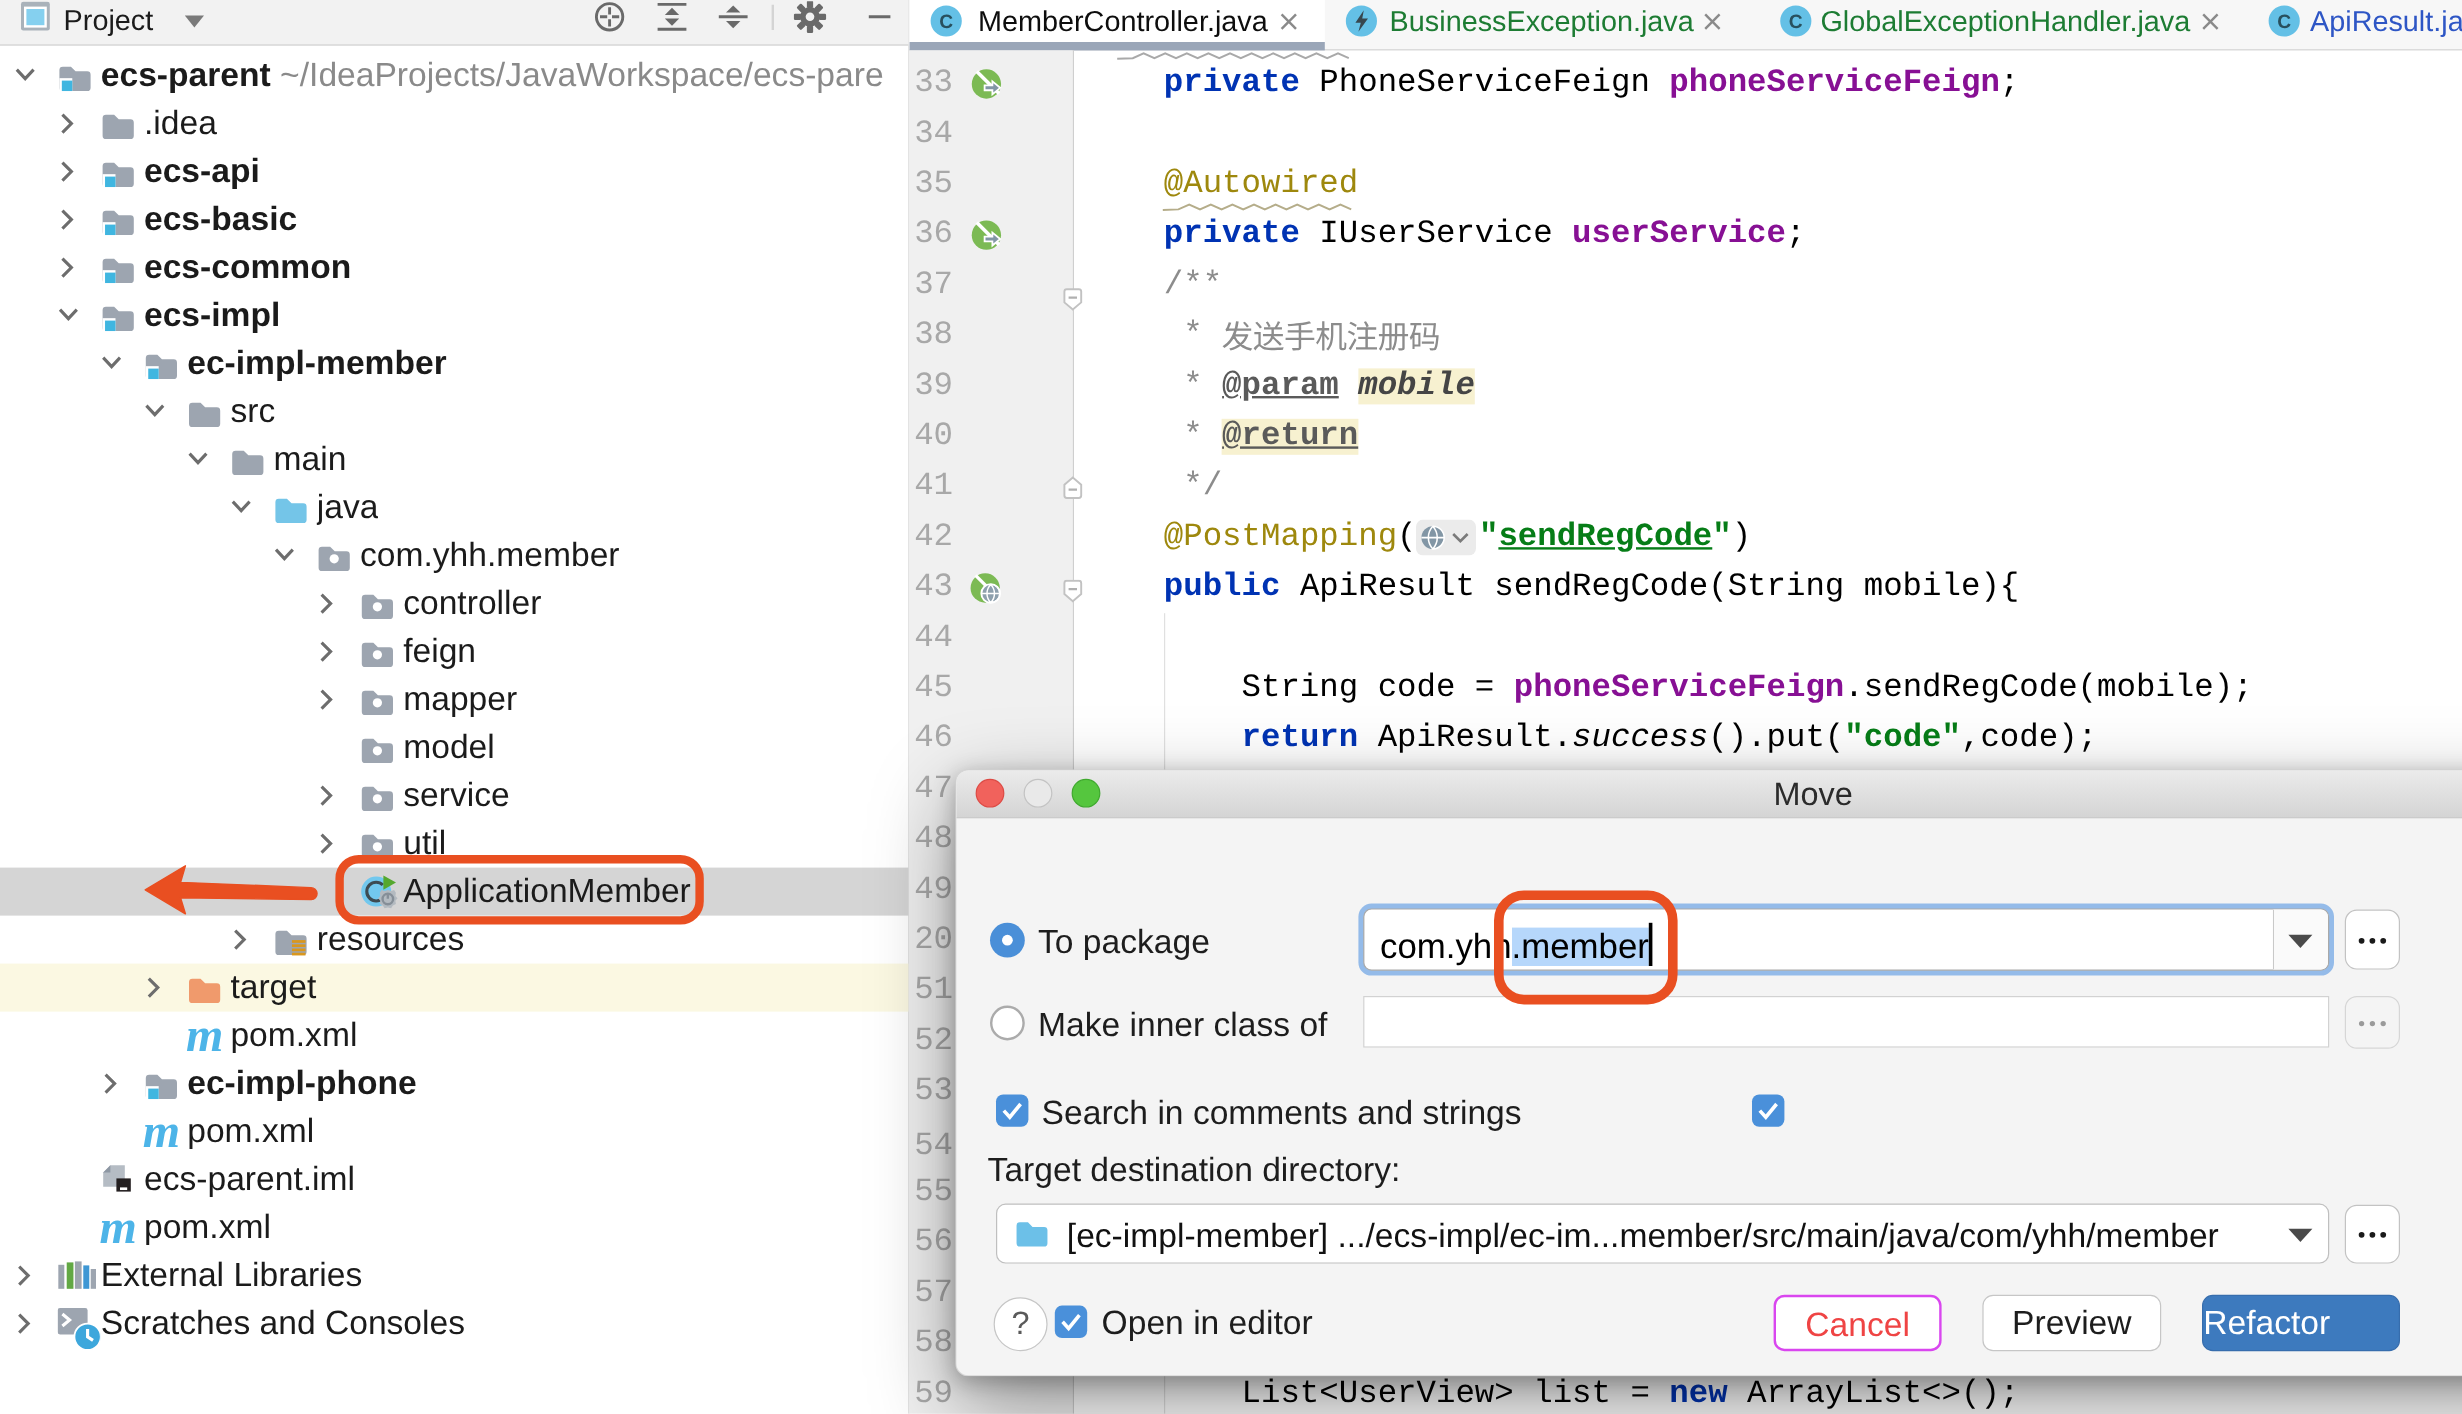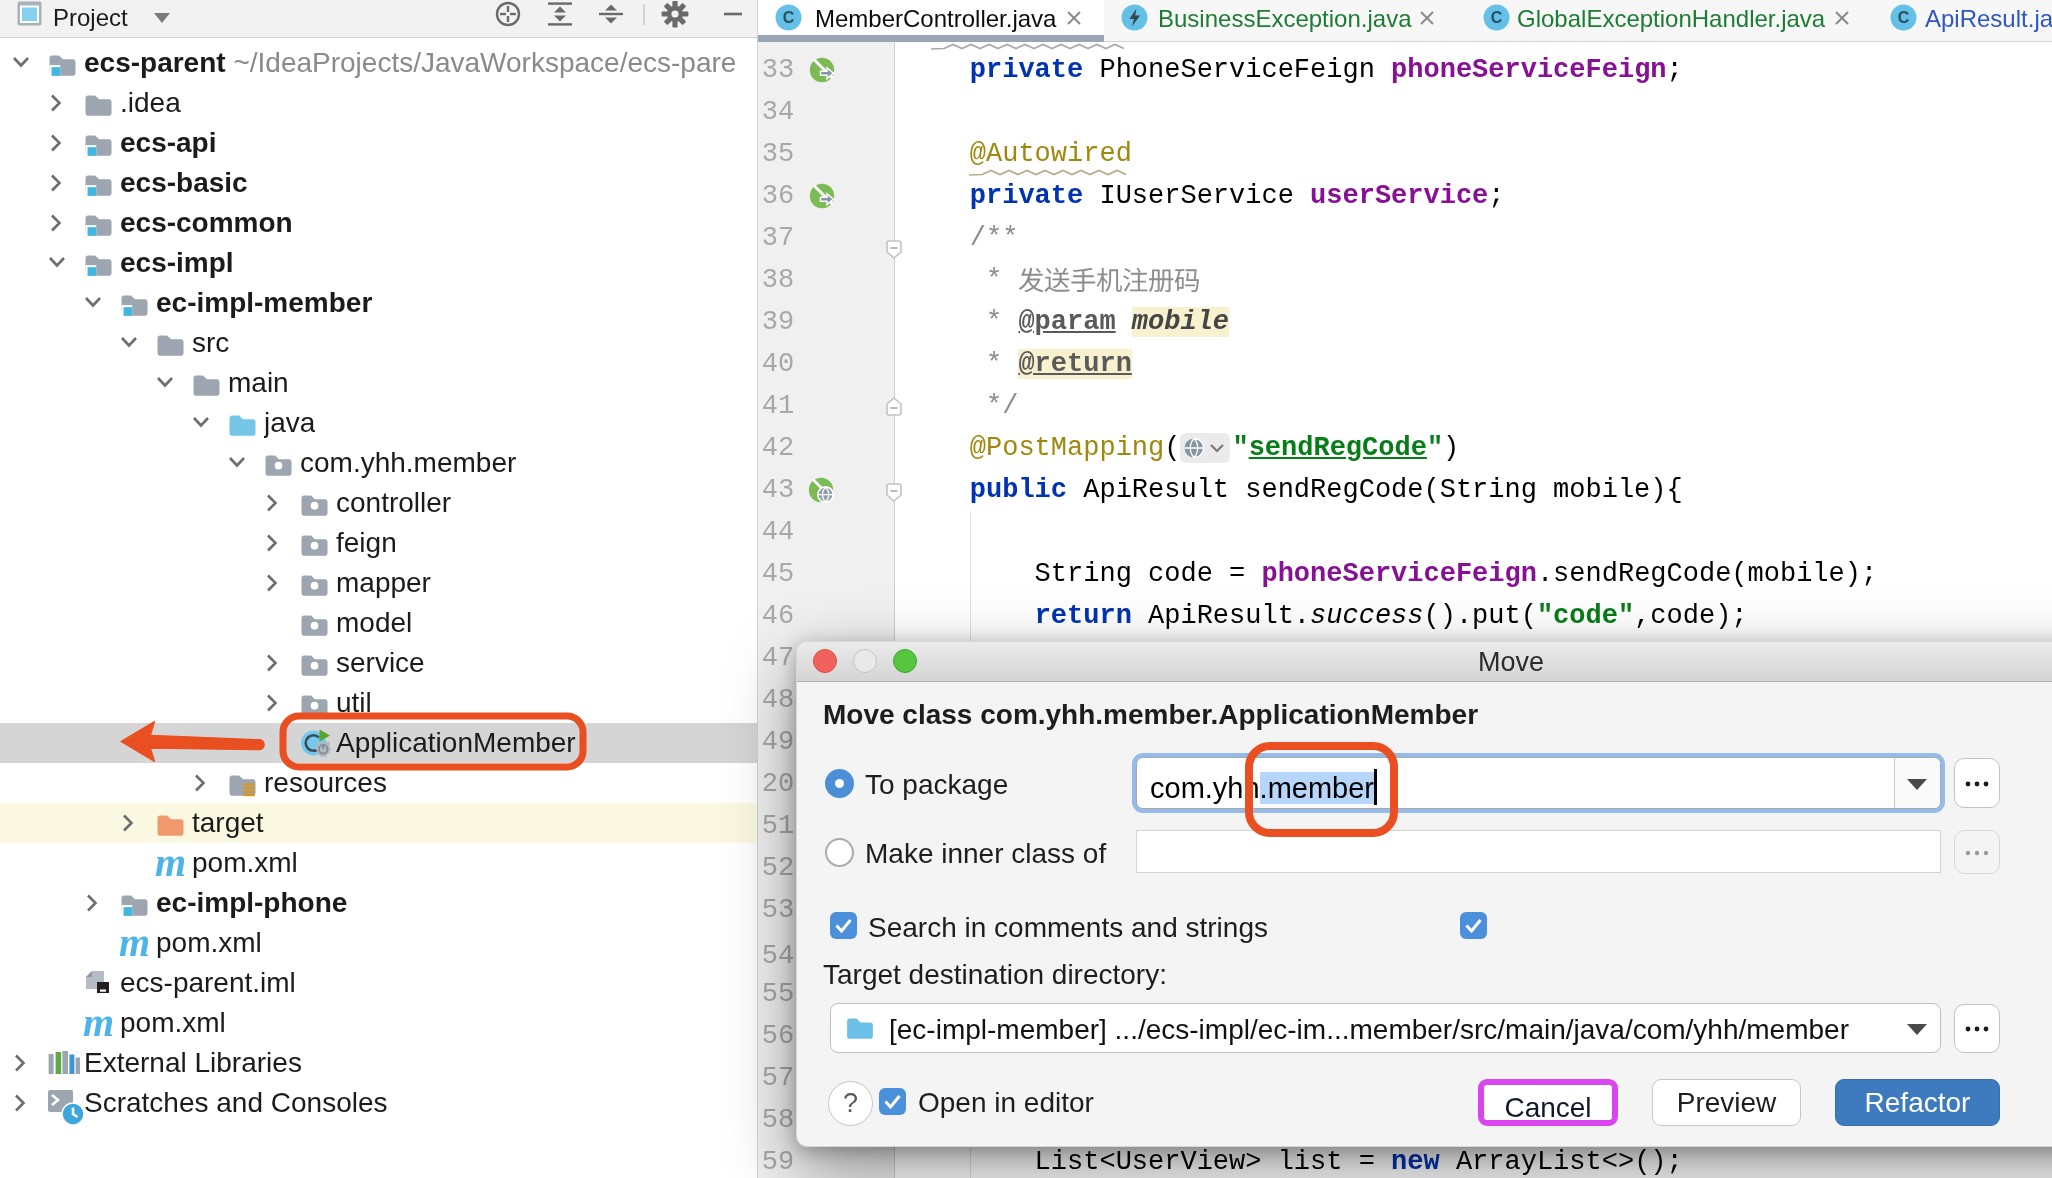--- a/index.html
+++ b/index.html
@@ -457,21 +457,20 @@
       </g>
     </svg>
   </div>
 <div class="abs" style="left:796px;top:641px;width:1430px;height:506px;background:#f4f4f4;border-radius:11px;
 box-shadow:0 25px 70px rgba(0,0,0,.40),0 4px 18px rgba(0,0,0,.25);border:1px solid rgba(0,0,0,.12)">
 <div style="position:absolute;left:0;top:0;width:100%;height:40px;background:linear-gradient(#ebebeb,#d4d4d4);border-bottom:1px solid #b3b3b3;border-radius:10px 10px 0 0"></div>
 <div style="position:absolute;left:0;top:0;width:100%;height:40px;line-height:40px;text-align:center;font-size:27px;color:#2b2b2b">Move</div>
 <div style="position:absolute;left:16px;top:7px;width:24px;height:24px;border-radius:50%;background:#f1625c;border:1px solid #dd4a44"></div>
 <div style="position:absolute;left:56px;top:7px;width:24px;height:24px;border-radius:50%;background:#e9e9e9;border:1px solid #c3c3c3"></div>
 <div style="position:absolute;left:96px;top:7px;width:24px;height:24px;border-radius:50%;background:#55c63e;border:1px solid #3fa92e"></div>
-<div class="dlab" style="left:26px;top:57px;font-weight:bold;font-size:28px">Move class com.yhh.member.ApplicationMember</div>
 
 <div style="position:absolute;left:28px;top:127px;width:29px;height:29px;border-radius:50%;background:#4a8fd8"></div>
 <div style="position:absolute;left:38px;top:137px;width:9px;height:9px;border-radius:50%;background:#fff"></div>
 <div class="dlab" style="left:68px;top:127px">To package</div>
 
 <div style="position:absolute;left:339px;top:115px;width:805px;height:52px;background:#fff;border:1px solid #a9a9a9;border-radius:7px;box-shadow:0 0 0 4px #94bbe9"></div>
 <div style="position:absolute;left:1097px;top:116px;width:46px;height:50px;background:#fafafa;border-left:1px solid #c9c9c9;border-radius:0 6px 6px 0"></div>
 <svg style="position:absolute;left:1108px;top:135px" width="24" height="14" viewBox="0 0 24 14">
       <path d="M2 2 h20 l-10 11 z" fill="#4a4a4a"></path>
     </svg>
@@ -528,20 +527,20 @@
 
 <div style="position:absolute;left:31px;top:439px;width:45px;height:45px;border-radius:50%;background:#fff;border:1.5px solid #c6c6c6"></div>
 <div style="position:absolute;left:31px;top:439px;width:45px;height:45px;text-align:center;line-height:45px;font-size:27px;color:#5a5a5a">?</div>
 
 <div style="position:absolute;left:82px;top:446px;width:27px;height:27px;background:#4a90da;border-radius:6px"></div>
 <svg style="position:absolute;left:82px;top:446px" width="27" height="27" viewBox="0 0 27 27">
       <path d="M6.5 13.5 L11.5 19 L20.5 8" fill="none" stroke="#fff" stroke-width="3"></path>
     </svg>
 <div class="dlab" style="left:121px;top:445px">Open in editor</div>
 
-<div style="position:absolute;left:681px;top:437px;width:140px;height:47px;background:#fff;border:6px solid #d946ef;border-radius:9px;text-align:center;line-height:45px;font-size:28px;color:#0f172a">Cancel</div>
+<div style="position:absolute;left:681px;top:437px;width:140px;height:47px;background:#fff;border:2px solid #d946ef;border-radius:9px;text-align:center;line-height:45px;font-size:28px;color:#ef4444">Cancel</div>
 <div style="position:absolute;left:855px;top:437px;width:149px;height:47px;background:#fff;border:1px solid #c6c6c6;border-radius:9px;text-align:center;line-height:45px;font-size:28px;color:#1d1d1d">Preview</div>
-<div style="position:absolute;left:1038px;top:437px;width:165px;height:47px;background:#3d7abe;border:1px solid #366dad;border-radius:9px;text-align:center;line-height:45px;font-size:28px;color:#fff">Refactor</div>
+<div style="position:absolute;left:1038px;top:437px;width:165px;height:47px;background:#3d7abe;border:1px solid #366dad;border-radius:9px;text-align:left;line-height:45px;font-size:28px;color:#fff">Refactor</div>
 </div>
 <svg class="abs" style="left:0;top:0" width="2052" height="1178" viewBox="0 0 2052 1178" pointer-events="none">
 <rect x="283" y="716" width="300" height="51" rx="16" fill="none" stroke="#e94f21" stroke-width="7"></rect>
 <rect x="1249" y="746" width="145" height="87" rx="21" fill="none" stroke="#e94f21" stroke-width="8"></rect>
 <path d="M121 741.5 L154.5 721.5 L150.5 735.3 L259 739.7 a5 5 0 0 1 0.4 10 L150.5 748.2 L154.5 761.5 z" fill="#e94f21" stroke="#e94f21" stroke-width="1.2" stroke-linejoin="round"></path>
 </svg>
 </body></html>

